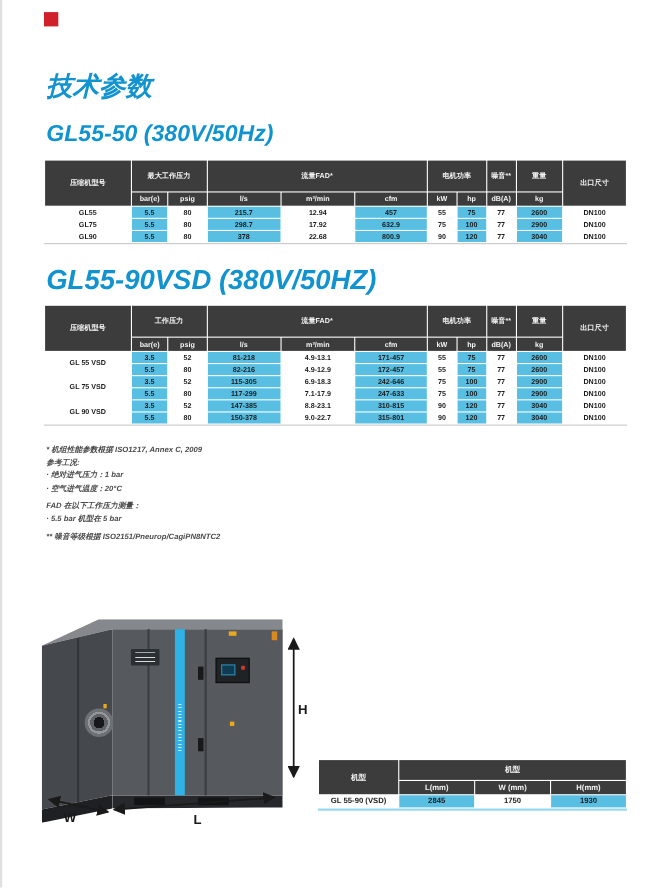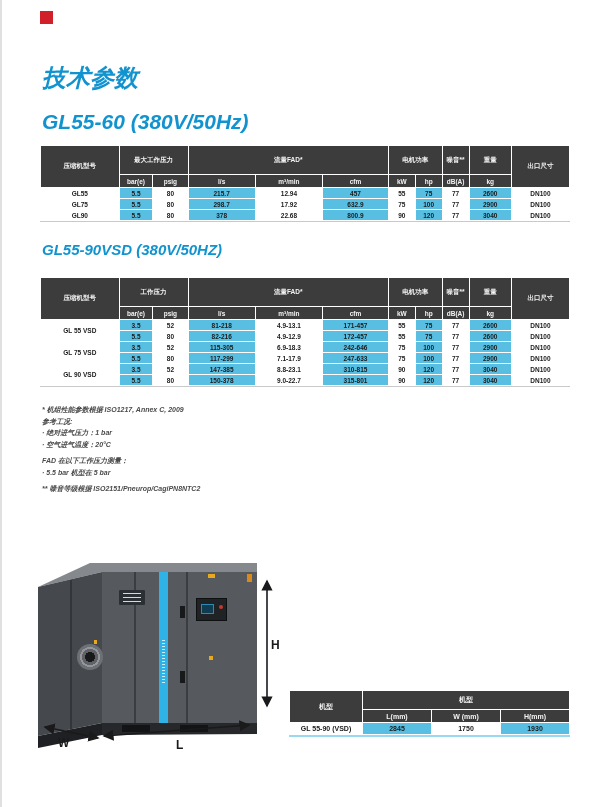--- a/index.html
+++ b/index.html
@@ -2,21 +2,21 @@
 <html><head>
 <meta charset="utf-8">
 <style>
   html,body{margin:0;padding:0;background:#fff;}
   .page{position:relative;width:607px;height:807px;background:#fff;overflow:hidden;
         font-family:"Liberation Sans","DejaVu Sans",sans-serif;border-left:2px solid #e0e0e0;box-sizing:border-box;}
   .marker{position:absolute;left:38px;top:11px;width:13px;height:13px;background:#d0202a;}
   .h-title{position:absolute;left:40px;color:#1193cf;font-weight:bold;font-style:italic;letter-spacing:0;}
   #page-title{top:62px;font-size:24px;}
   #t1-title{top:110px;font-size:21px;}
-  #t2-title{top:241px;font-size:15px;text-align:right;}
+  #t2-title{top:241px;font-size:25px;text-align:right;}
 
   table.spec{position:absolute;left:38px;width:530px;border-collapse:separate;border-spacing:1px;
              table-layout:fixed;border-bottom:1px solid #c9c9c9;}
   #table1{top:145px;} #table2{top:277px;}
   .spec th{background:#3c3c3c;color:#f4f4f4;font-weight:700;font-size:6.5px;padding:0;text-align:center;}
   .spec th.gh{height:28px;}
   .spec th.sh{height:12px;}
   .spec td{background:#fff;font-size:6.5px;font-weight:700;color:#1a1a1a;text-align:center;height:10px;padding:0;}
   .spec td.blue{background:#58bfe3;}
 
@@ -59,21 +59,21 @@
   .dim td.blue{background:#58bfe3;}
 </style>
 </head>
 <body>
 
 <div class="page">
 
   <div class="marker"></div>
 
   <div class="h-title" id="page-title">技术参数</div>
-  <div class="h-title" id="t1-title">GL55-60 (380V/50Hz)</div>
+  <div class="h-title" id="t1-title">GL55-50 (380V/50Hz)</div>
 
   <table class="spec" id="table1">
       <colgroup>
         <col style="width: 15%;">
         <col style="width: 6.3%;">
         <col style="width: 6.6%;">
         <col style="width: 12.8%;">
         <col style="width: 12.8%;">
         <col style="width: 12.5%;">
         <col style="width: 5%;">

